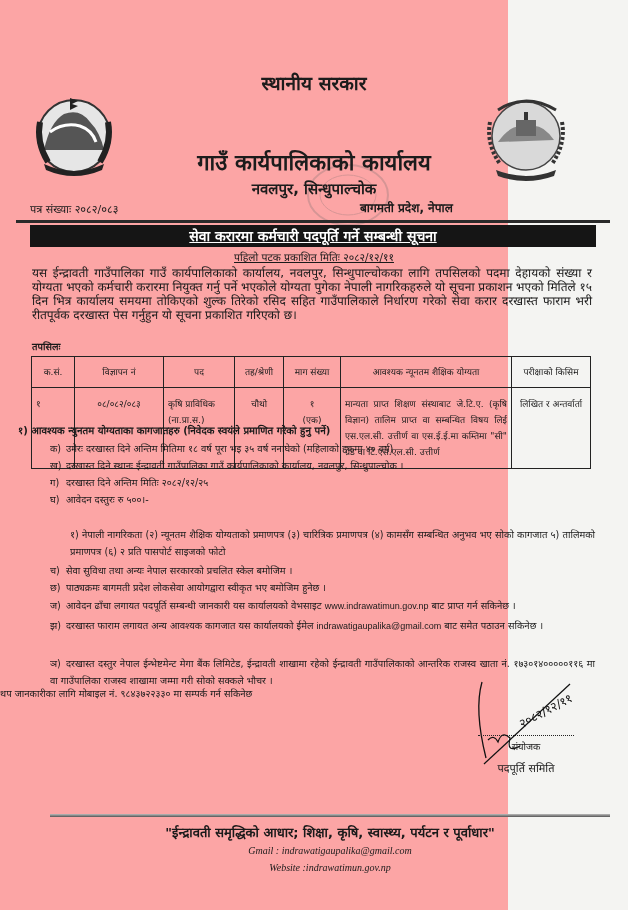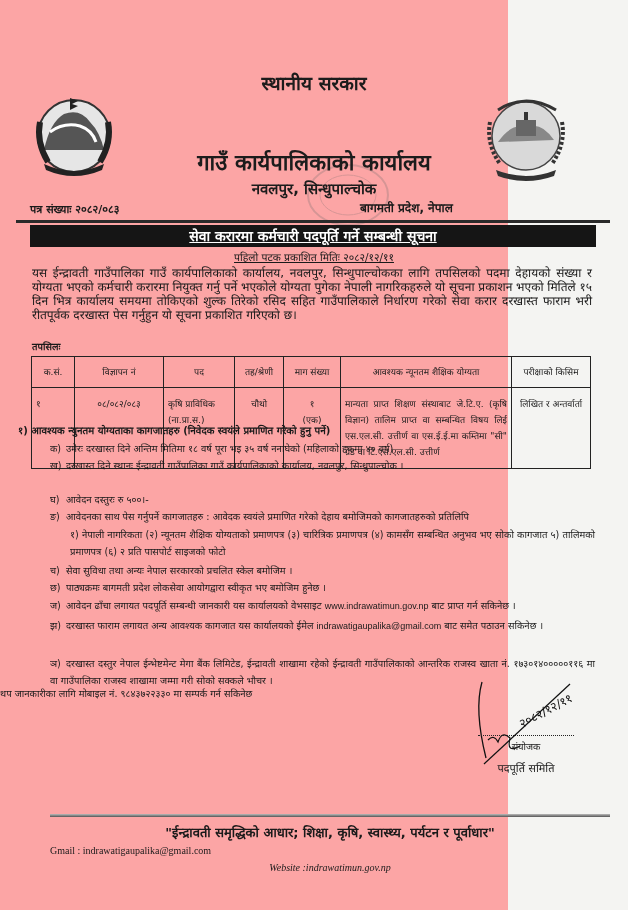--- a/index.html
+++ b/index.html
@@ -11,21 +11,21 @@
 
   .logo-left { position: absolute; left: 30px; top: 92px; width: 88px; height: 88px; }
   .logo-right { position: absolute; left: 478px; top: 92px; width: 96px; height: 92px; }
 
   .hdr { position: absolute; left: 0; width: 628px; text-align: center; font-family: "DejaVu Sans", sans-serif; font-weight: bold; color: #1c1c1c; }
   .hdr1 { top: 70px; font-size: 19px; }
   .hdr2 { top: 96px; font-size: 31px; letter-spacing: 0.5px; }
   .hdr3 { top: 146px; font-size: 22px; }
   .hdr4 { top: 178px; font-size: 15px; }
 
-  .letter-no { position: absolute; left: 30px; top: 201px; font-size: 11px; font-weight: bold; }
+  .letter-no { position: absolute; left: 30px; top: 201px; font-size: 11px; font-weight: normal; }
   .province { position: absolute; left: 360px; top: 199px; font-size: 12px; font-weight: bold; }
 
   .hr-top { position: absolute; left: 16px; top: 220px; width: 594px; height: 3px; background: #2a2a2a; }
 
   .title-band {
     position: absolute; left: 30px; top: 225px; width: 566px; height: 22px;
     background: #151515; color: #fff; text-align: center; font-size: 14px; font-weight: bold;
     line-height: 22px; text-decoration: underline;
   }
   .pub-date { position: absolute; left: 0; top: 250px; width: 628px; text-align: center; font-size: 10.5px; text-decoration: underline; }
@@ -46,21 +46,21 @@
 
   .contact { position: absolute; left: 0; top: 687px; width: 474px; font-size: 9.6px; }
 
   .sign-area { position: absolute; left: 460px; top: 680px; width: 160px; height: 100px; }
   .sig-line { position: absolute; left: 478px; top: 735px; width: 96px; border-top: 1px dotted #222; }
   .sig-role { position: absolute; left: 478px; top: 740px; width: 96px; text-align: center; font-size: 9.5px; }
   .sig-committee { position: absolute; left: 478px; top: 760px; width: 96px; text-align: center; font-size: 11px; }
 
   .hr-bottom { position: absolute; left: 50px; top: 814px; width: 560px; height: 3px; background: linear-gradient(#bbb, #555); }
   .slogan { position: absolute; left: 50px; top: 823px; width: 560px; text-align: center; font-size: 13px; font-weight: bold; }
-  .foot-mail { position: absolute; left: 50px; top: 845px; width: 560px; font-family: "Liberation Serif", serif; font-size: 10px; }
+  .foot-mail { position: absolute; left: 50px; top: 845px; width: 560px; text-align: center; font-family: "Liberation Serif", serif; font-style: italic; font-size: 10px; }
   .foot-web { position: absolute; left: 50px; top: 862px; width: 560px; text-align: center; font-family: "Liberation Serif", serif; font-style: italic; font-size: 10px; }
   .stamp { position: absolute; left: 288px; top: 160px; width: 120px; height: 70px; opacity: 0.25; }
   a.lnk { color: inherit; text-decoration: none; font-family: "Liberation Sans", sans-serif; font-size: 9px; }
 </style>
 </head>
 <body>
 
 <div class="page">
 
   <svg class="logo-left" viewBox="0 0 88 88">
@@ -133,25 +133,25 @@
   </table>
 
   <div class="req-head">१) आवश्यक न्युनतम योग्यताका कागजातहरु (निवेदक स्वयंले प्रमाणित गरेको हुनु पर्ने)</div>
 
   <div class="req" style="top:440px">
     <span class="lbl">क)</span><span>उमेरः दरखास्त दिने अन्तिम मितिमा १८ वर्ष पूरा भइ ३५ वर्ष ननाघेको (महिलाको हकमा ४० वर्ष)</span>
   </div>
   <div class="req" style="top:457px">
     <span class="lbl">ख)</span><span>दरखास्त दिने स्थानः ईन्द्रावती गाउँपालिका गाउँ कार्यपालिकाको कार्यालय, नवलपुर, सिन्धुपाल्चोक ।</span>
   </div>
+  <div class="req" style="top:474px">
+    <span class="lbl">ग)</span><span>दरखास्त दिने अन्तिम मितिः २०८२/१२/२५</span>
+  </div>
   <div class="req" style="top:491px">
     <span class="lbl">घ)</span><span>आवेदन दस्तुरः रु ५००।-</span>
-  </div>
-  <div class="req" style="top:508px">
-    <span class="lbl">ङ)</span><span>आवेदनका साथ पेस गर्नुपर्ने कागजातहरु : आवेदक स्वयंले प्रमाणित गरेको देहाय बमोजिमको कागजातहरुको प्रतिलिपि</span>
   </div>
   <div class="req sub" style="top:526px; width:525px">
     <span>१) नेपाली नागरिकता (२) न्यूनतम शैक्षिक योग्यताको प्रमाणपत्र (३) चारित्रिक प्रमाणपत्र (४) कामसँग सम्बन्धित अनुभव भए सोको कागजात ५) तालिमको प्रमाणपत्र (६) २ प्रति पासपोर्ट साइजको फोटो</span>
   </div>
   <div class="req" style="top:562px">
     <span class="lbl">च)</span><span>सेवा सुविधा तथा अन्यः नेपाल सरकारको प्रचलित स्केल बमोजिम ।</span>
   </div>
   <div class="req" style="top:579px">
     <span class="lbl">छ)</span><span>पाठ्यक्रमः बागमती प्रदेश लोकसेवा आयोगद्वारा स्वीकृत भए बमोजिम हुनेछ ।</span>
   </div>

